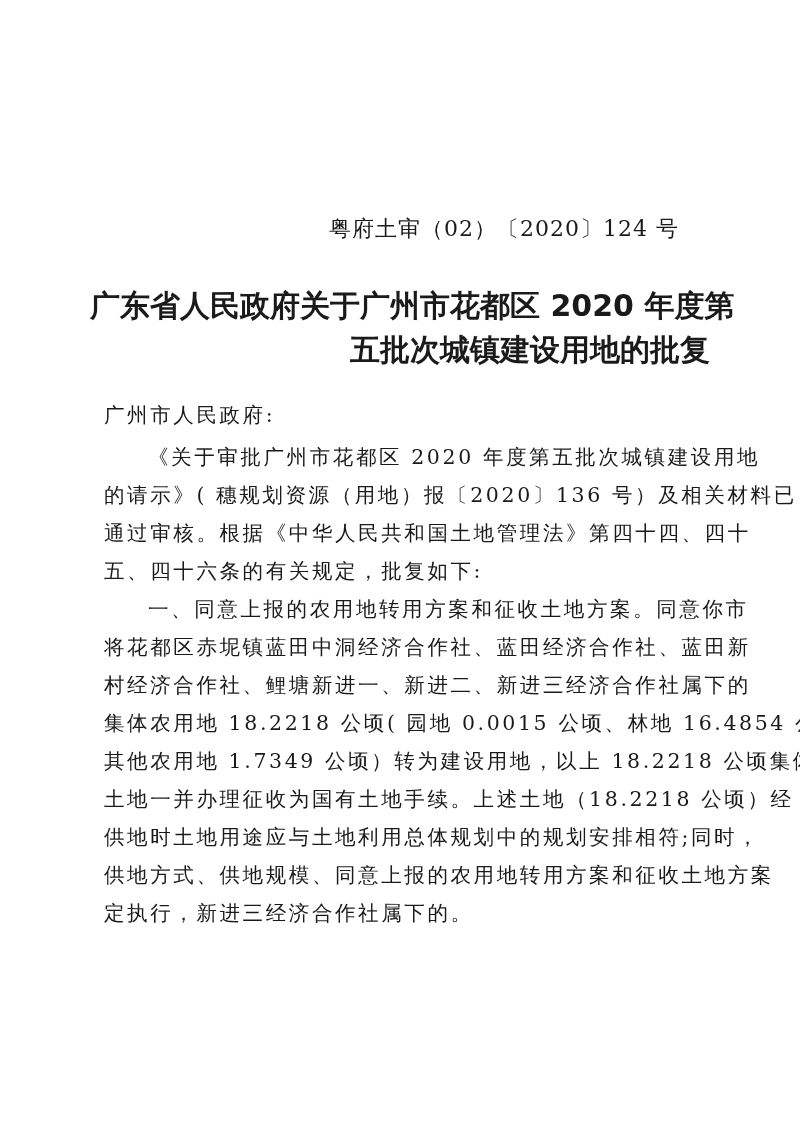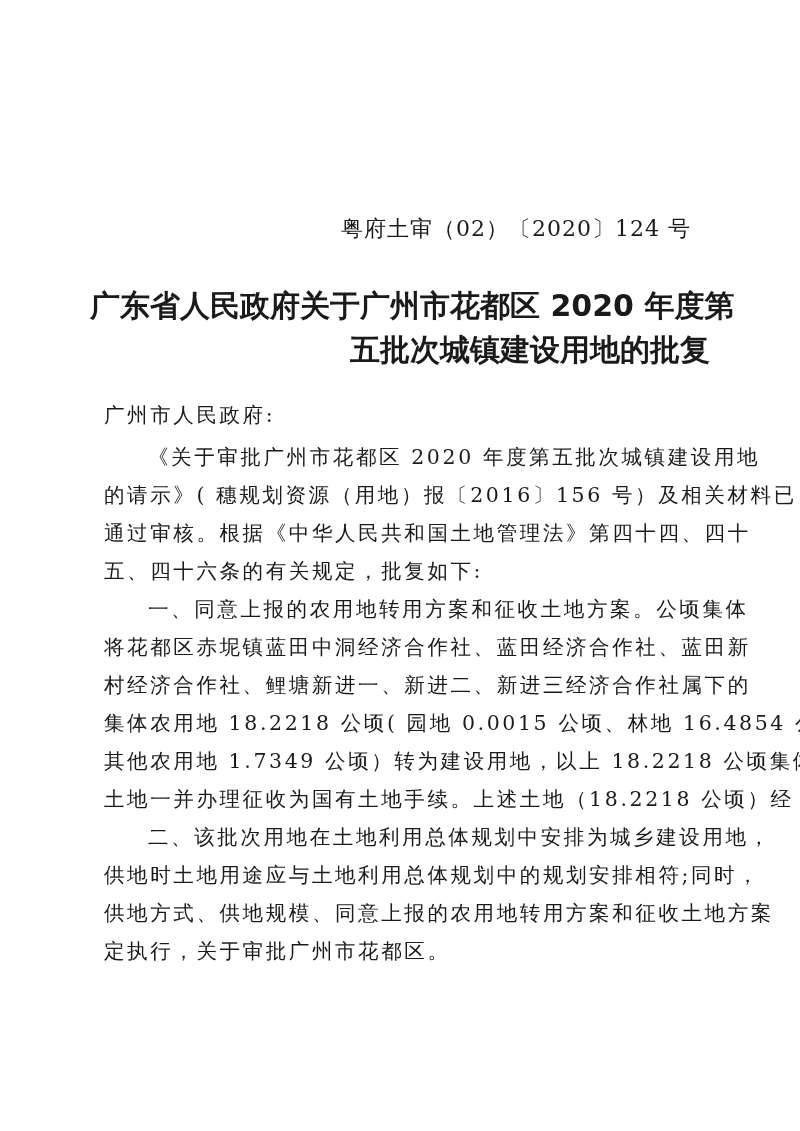--- a/index.html
+++ b/index.html
@@ -11,21 +11,21 @@
       width: 800px;
       height: 1131px;
       position: relative;
       overflow: hidden;
       color: #1a1a1a;
       font-family: "DejaVu Serif", "Liberation Serif", serif;
     }
     .doc-number {
       position: absolute;
       top: 214px;
-      right: 109px;
+      right: 121px;
       font-size: 22px;
       line-height: 30px;
       letter-spacing: 1px;
       white-space: nowrap;
     }
     .title {
       position: absolute;
       top: 284px;
       left: 90px;
       width: 620px;
@@ -64,35 +64,34 @@
   <div class="title">
     <span class="tl">广东省人民政府关于广州市花都区 2020 年度第</span>
     <span class="tl">五批次城镇建设用地的批复</span>
   </div>
 
   <div class="body-text">
     <span class="ln salutation">广州市人民政府:</span>
 
     <div>
       <span class="ln indent">《关于审批广州市花都区 2020 年度第五批次城镇建设用地</span>
-      <span class="ln">的请示》( 穗规划资源（用地）报〔2016〕156 号）及相关材料已</span>
+      <span class="ln">的请示》( 穗规划资源（用地）报〔2020〕136 号）及相关材料已</span>
       <span class="ln">通过审核。根据《中华人民共和国土地管理法》第四十四、四十</span>
       <span class="ln">五、四十六条的有关规定，批复如下:</span>
     </div>
 
     <div>
-      <span class="ln indent">一、同意上报的农用地转用方案和征收土地方案。公顷集体</span>
+      <span class="ln indent">一、同意上报的农用地转用方案和征收土地方案。同意你市</span>
       <span class="ln">将花都区赤坭镇蓝田中洞经济合作社、蓝田经济合作社、蓝田新</span>
       <span class="ln">村经济合作社、鲤塘新进一、新进二、新进三经济合作社属下的</span>
       <span class="ln">集体农用地 18.2218 公顷( 园地 0.0015 公顷、林地 16.4854 公顷、</span>
       <span class="ln">其他农用地 1.7349 公顷）转为建设用地，以上 18.2218 公顷集体</span>
       <span class="ln">土地一并办理征收为国有土地手续。上述土地（18.2218 公顷）经</span>
     </div>
 
     <div>
-      <span class="ln indent">二、该批次用地在土地利用总体规划中安排为城乡建设用地，</span>
       <span class="ln">供地时土地用途应与土地利用总体规划中的规划安排相符;同时，</span>
       <span class="ln">供地方式、供地规模、同意上报的农用地转用方案和征收土地方案</span>
-      <span class="ln">定执行，关于审批广州市花都区。</span>
+      <span class="ln">定执行，新进三经济合作社属下的。</span>
     </div>
   </div>
 
 </div>
 
 </body></html>

